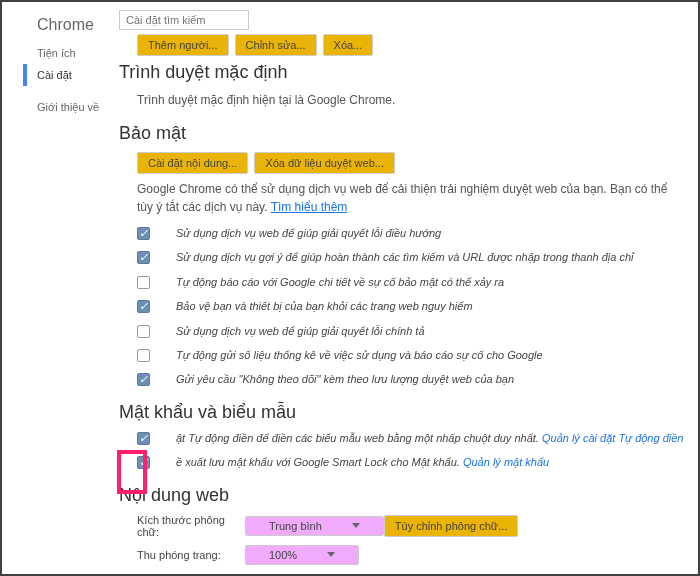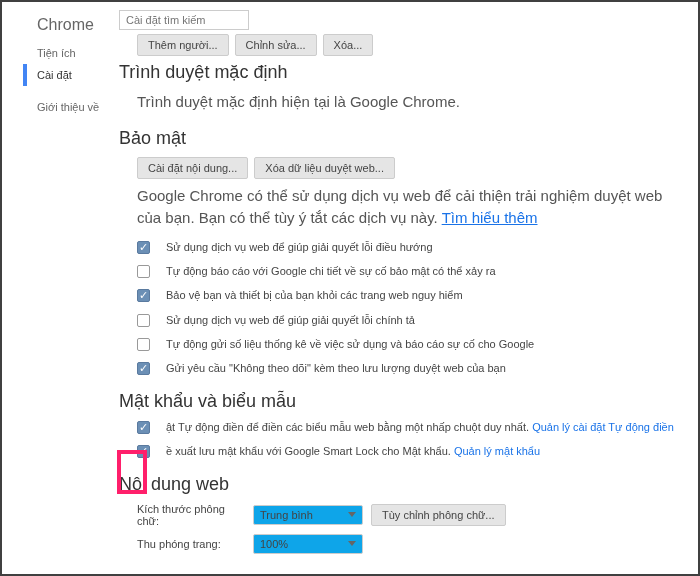--- a/index.html
+++ b/index.html
@@ -8,30 +8,30 @@
 .sidebar-title { font-size: 16px; color: #666; padding: 4px 14px 8px; }
 .sidebar-item { font-size: 11px; color: #666; padding: 5px 14px; cursor: pointer; }
 .sidebar-item.active { color: #333; position: relative; }
 .sidebar-item.active::before { content: ""; position: absolute; left: 0; top: 0; bottom: 0; width: 4px; background: #4285f4; }
 .main { position: absolute; left: 105px; top: 0; right: 0; height: 100%; padding: 8px 12px 12px 12px; overflow: hidden; }
 .topbar { display: flex; justify-content: flex-start; margin-bottom: 4px; }
 .search-input { border: 1px solid #ccc; padding: 3px 6px; font-size: 11px; color: #999; width: 130px; }
 .section { margin-bottom: 14px; }
 .section h3 { font-size: 18px; font-weight: normal; color: #333; margin-bottom: 8px; }
 .btn-row { display: flex; gap: 6px; margin-bottom: 6px; padding-left: 18px; }
-.btn { border: 1px solid #ccc; background: #e5e5e5; padding: 4px 10px; font-size: 11px; color: #444; cursor: pointer; border-radius: 2px; }
-.desc { font-size: 15px; color: #555; padding-left: 18px; line-height: 1.5; }
+.btn { border: 1px solid #ccc; background: #eab308; padding: 4px 10px; font-size: 11px; color: #444; cursor: pointer; border-radius: 2px; }
+.desc { font-size: 12px; color: #555; padding-left: 18px; line-height: 1.5; }
 .link { color: #1a73e8; cursor: pointer; text-align: right; }
 .underline { text-decoration: underline; }
-.check-row { display: flex; align-items: flex-start; gap: 16px; padding-left: 18px; margin-bottom: 9px; font-size: 11px; color: #444; line-height: 1.4; }
+.check-row { display: flex; align-items: flex-start; gap: 26px; padding-left: 18px; margin-bottom: 9px; font-size: 11px; color: #444; line-height: 1.4; font-style: italic; }
 .chk { width: 13px; height: 13px; border: 1px solid #999; border-radius: 2px; flex-shrink: 0; position: relative; background: #fff; margin-top: 1px; }
 .chk.on { background: #6b8fb5; border-color: #5a7a9f; }
 .chk.on::after { content: "✓"; position: absolute; top: -2px; left: 1px; font-size: 11px; color: #fff; }
-.form-row { display: flex; align-items: center; gap: 8px; padding-left: 18px; margin-bottom: 7px; font-size: 11px; color: #444; }
-.select { border: 1px solid #ccc; background: #0ea5e9; padding: 3px 6px; font-size: 11px; display: inline-flex; align-items: center; justify-content: space-between; gap: 30px; border-radius: 2px; cursor: pointer; min-width: 110px; }
+.form-row { display: flex; align-items: center; padding-left: 18px; margin-bottom: 7px; font-size: 11px; color: #444; }
+.select { border: 1px solid #ccc; background: #f0abfc; padding: 3px 23px; font-size: 11px; display: inline-flex; align-items: center; justify-content: space-between; gap: 30px; border-radius: 2px; cursor: pointer; min-width: 110px; }
 .caret { border-left: 4px solid transparent; border-right: 4px solid transparent; border-top: 5px solid #666; }
 .highlight { position: absolute; border: 4px solid #ff1f6b; left: 115px; top: 448px; width: 30px; height: 44px; pointer-events: none; }
 .label-w { width: 108px; }
 </style>
 </head>
 <body>
 
 <div class="sidebar">
   <div class="sidebar-title">Chrome</div>
   <div class="sidebar-item">Tiện ích</div>
@@ -63,20 +63,24 @@
       <button class="btn">Xóa dữ liệu duyệt web...</button>
     </div>
     <div class="desc">
       <span>Google Chrome có thể sử dụng dịch vụ web để cải thiện trải nghiệm duyệt web của bạn. Bạn có thể tùy ý tắt các dịch vụ này. </span><span class="link underline">Tìm hiểu thêm</span>
     </div>
     <div style="height:10px"></div>
     <div id="privacy-opts">
         <div class="check-row">
           <div class="chk on"></div>
           <div>Sử dụng dịch vụ web để giúp giải quyết lỗi điều hướng</div>
+        </div>
+        <div class="check-row">
+          <div class="chk on"></div>
+          <div>Sử dụng dịch vụ gợi ý để giúp hoàn thành các tìm kiếm và URL được nhập trong thanh địa chỉ</div>
         </div>
         <div class="check-row">
           <div class="chk"></div>
           <div>Tự động báo cáo với Google chi tiết về sự cố bảo mật có thể xảy ra</div>
         </div>
         <div class="check-row">
           <div class="chk on"></div>
           <div>Bảo vệ bạn và thiết bị của bạn khỏi các trang web nguy hiểm</div>
         </div>
         <div class="check-row">

